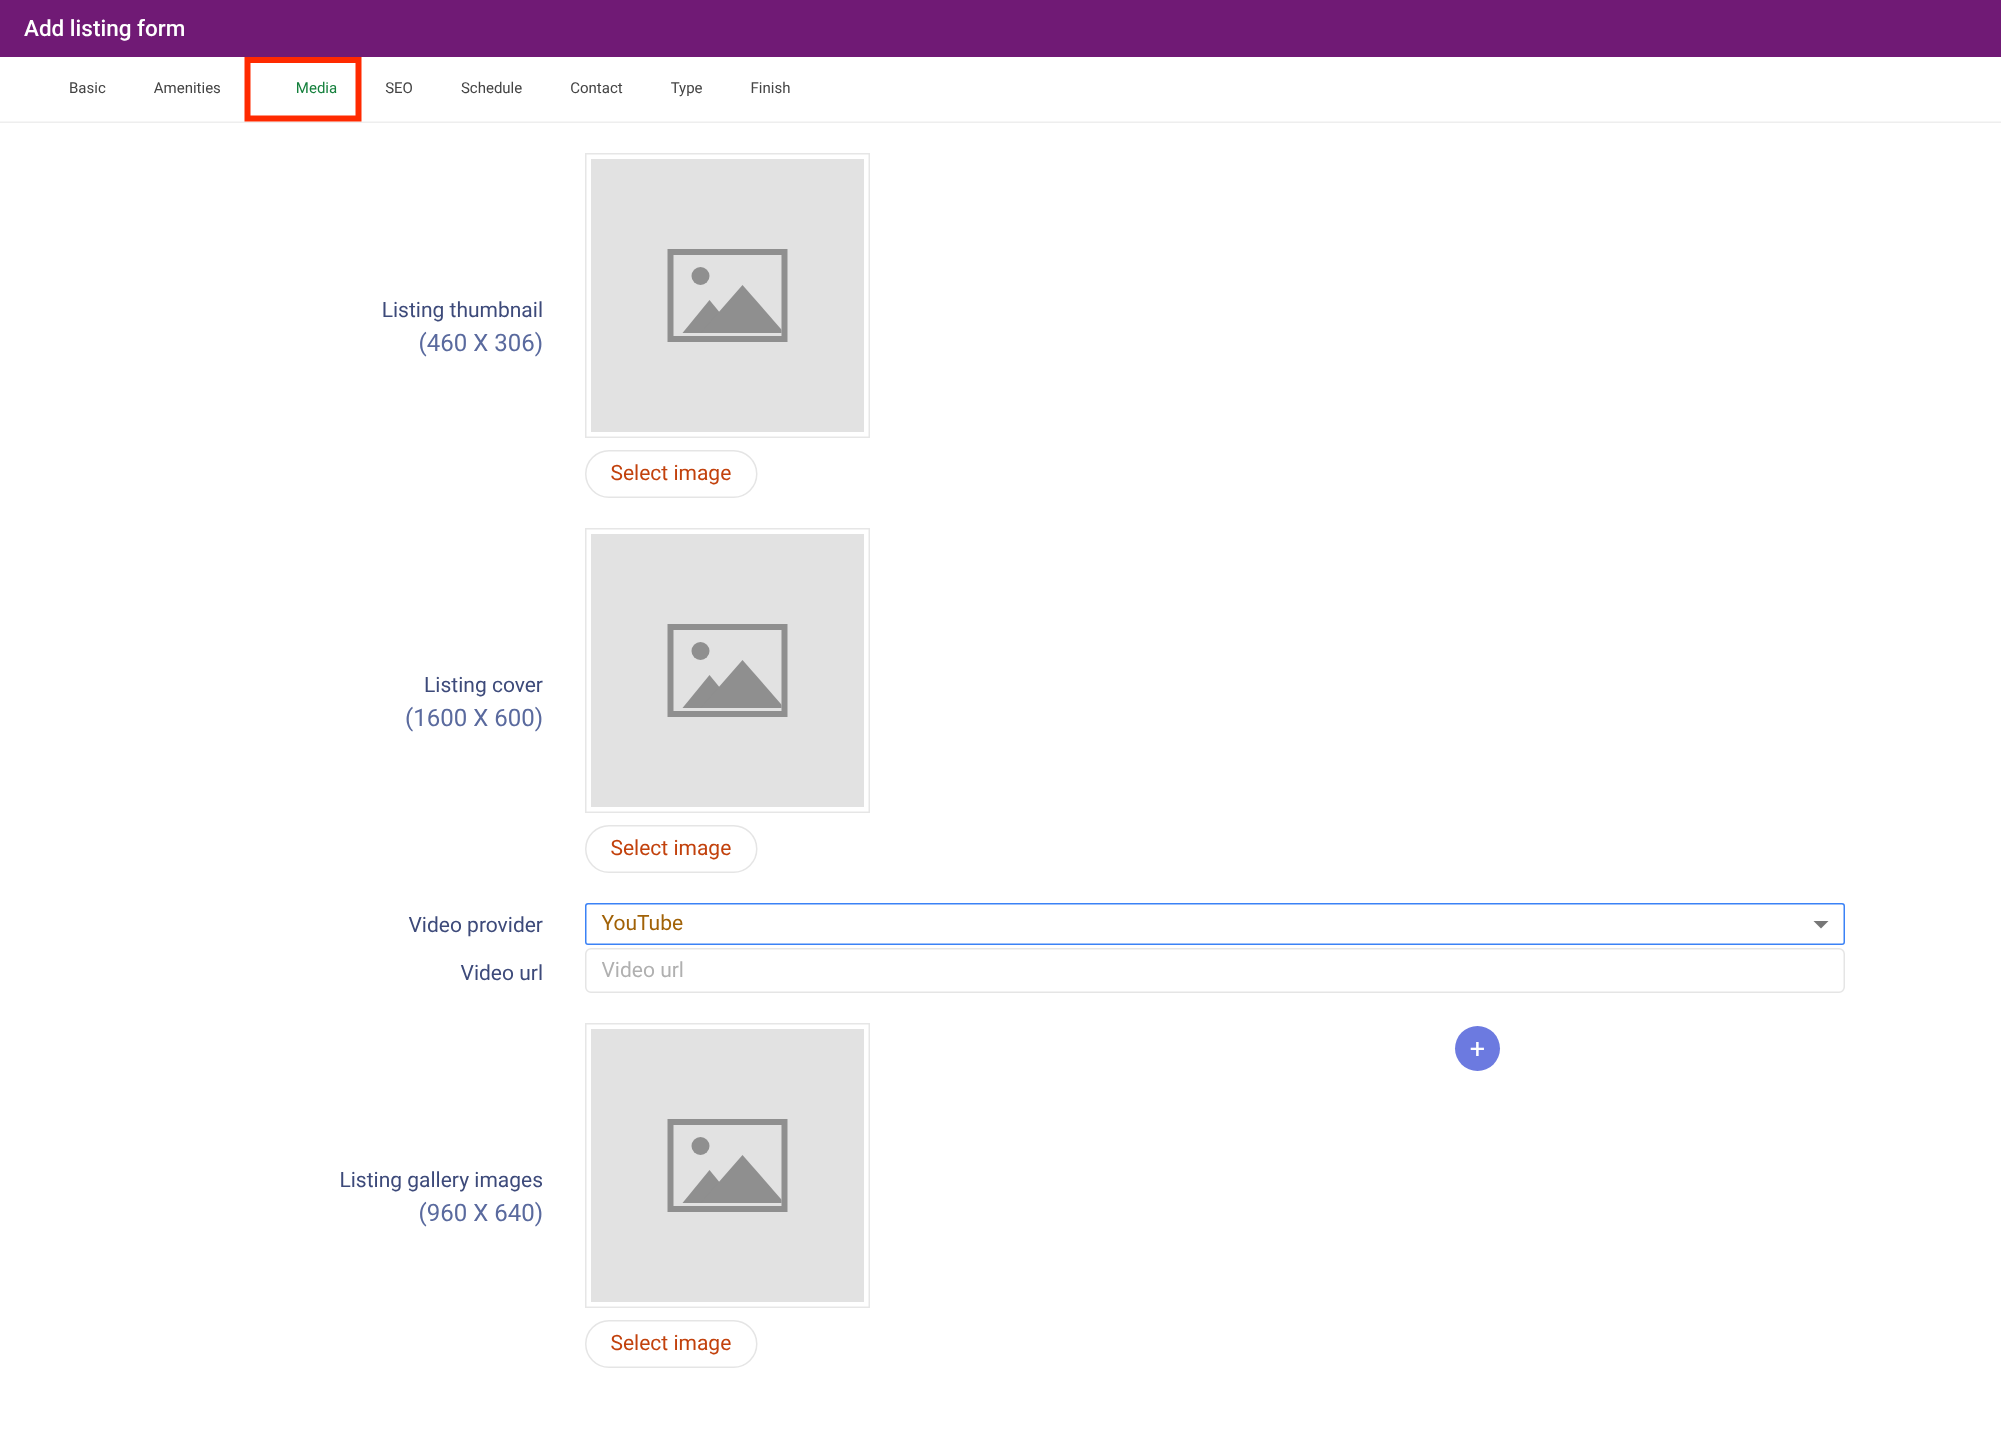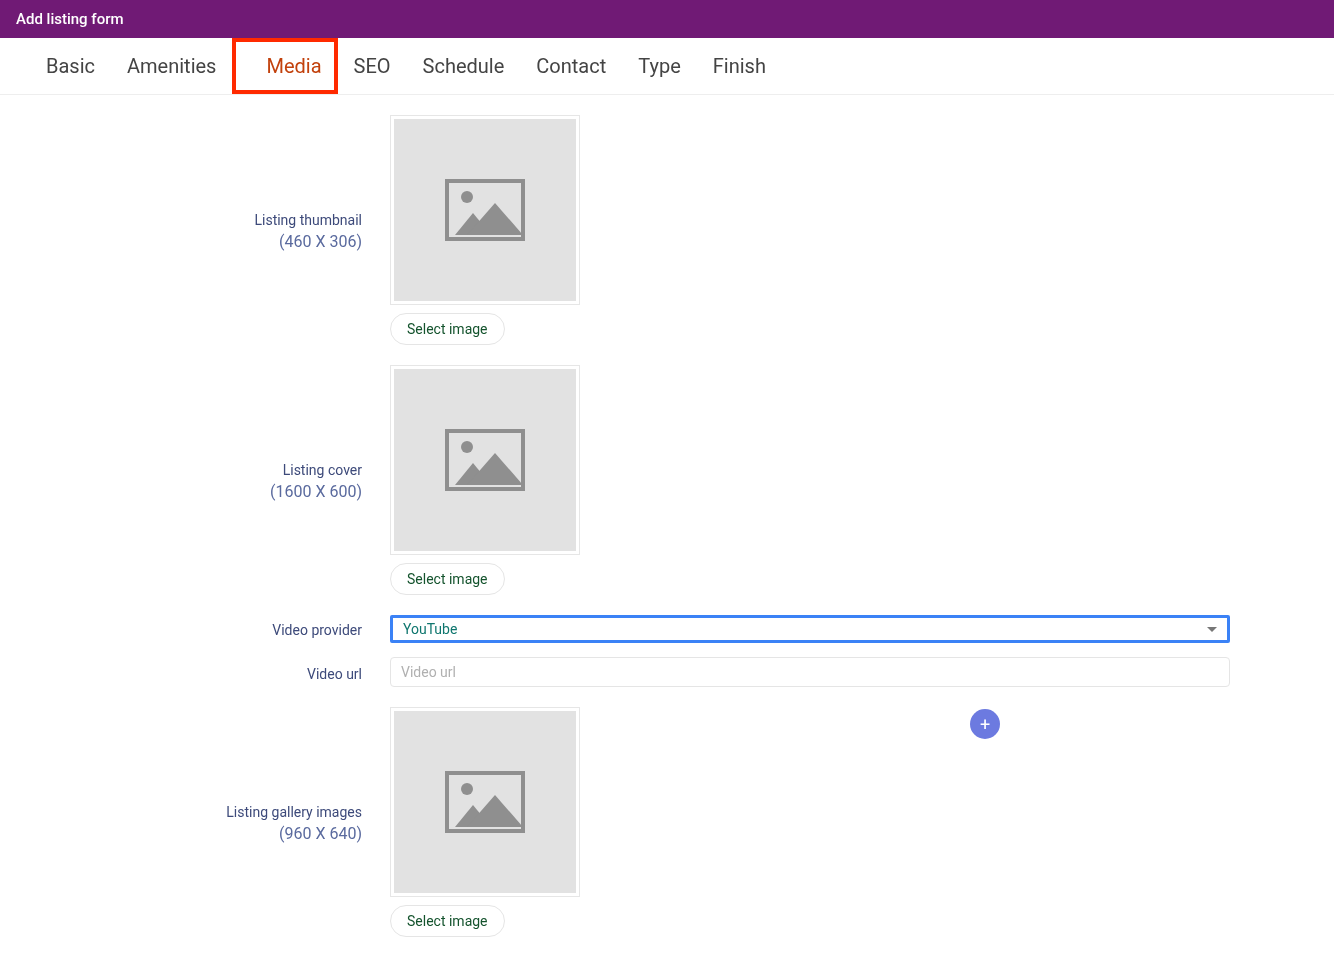--- a/index.html
+++ b/index.html
@@ -20,27 +20,27 @@
     padding: 0 30px;
     border-bottom: 1px solid #eee;
     background: #fff;
   }
   .tabs {
     display: flex;
     gap: 0;
   }
   .tab {
     padding: 16px 16px;
-    font-size: 20px;
+    font-size: 10px;
     color: #444;
     cursor: pointer;
     position: relative;
   }
   .tab.active {
-    color: #c2410c;
+    color: #15803d;
     padding-left: 34px;
   }
   .tab.highlighted {
     outline: 4px solid #ff2a00;
     outline-offset: -4px;
   }
   .form-body {
     padding: 20px 30px;
   }
   .form-row {
@@ -118,35 +118,35 @@
     bottom: 2px;
     left: 6px;
   }
   .select-image-btn {
     margin-top: 8px;
     padding: 7px 16px;
     border: 1px solid #e5e5e5;
     border-radius: 18px;
     background: #fff;
     font-size: 14px;
-    color: #14532d;
+    color: #c2410c;
     cursor: pointer;
     font-family: inherit;
   }
   .select-box {
     width: 100%;
-    border: 3px solid #3b82f6;
+    border: 1px solid #3b82f6;
     border-radius: 2px;
     padding: 5px 10px;
     height: 28px;
     display: flex;
     align-items: center;
     justify-content: space-between;
     font-size: 14px;
-    color: #0f766e;
+    color: #a16207;
     cursor: pointer;
     background: #fff;
   }
   .select-box .caret {
     width: 0; height: 0;
     border-left: 5px solid transparent;
     border-right: 5px solid transparent;
     border-top: 5px solid #777;
   }
   .text-input {
@@ -235,21 +235,21 @@
             <div class="sun"></div>
               <div class="mtn2"></div>
               <div class="mtn"></div>
           </div>
         </div>
       </div>
       <button class="select-image-btn">Select image</button>
     </div>
   </div>
 
-  <div class="form-row" style="margin-bottom:14px;">
+  <div class="form-row" style="margin-bottom:2px;">
     <div class="form-label-col" style="padding-top:4px;">
       <span>Video provider</span>
     </div>
     <div class="form-field-col">
       <div class="select-box">
         <span>YouTube</span>
         <span class="caret"></span>
       </div>
     </div>
   </div>

